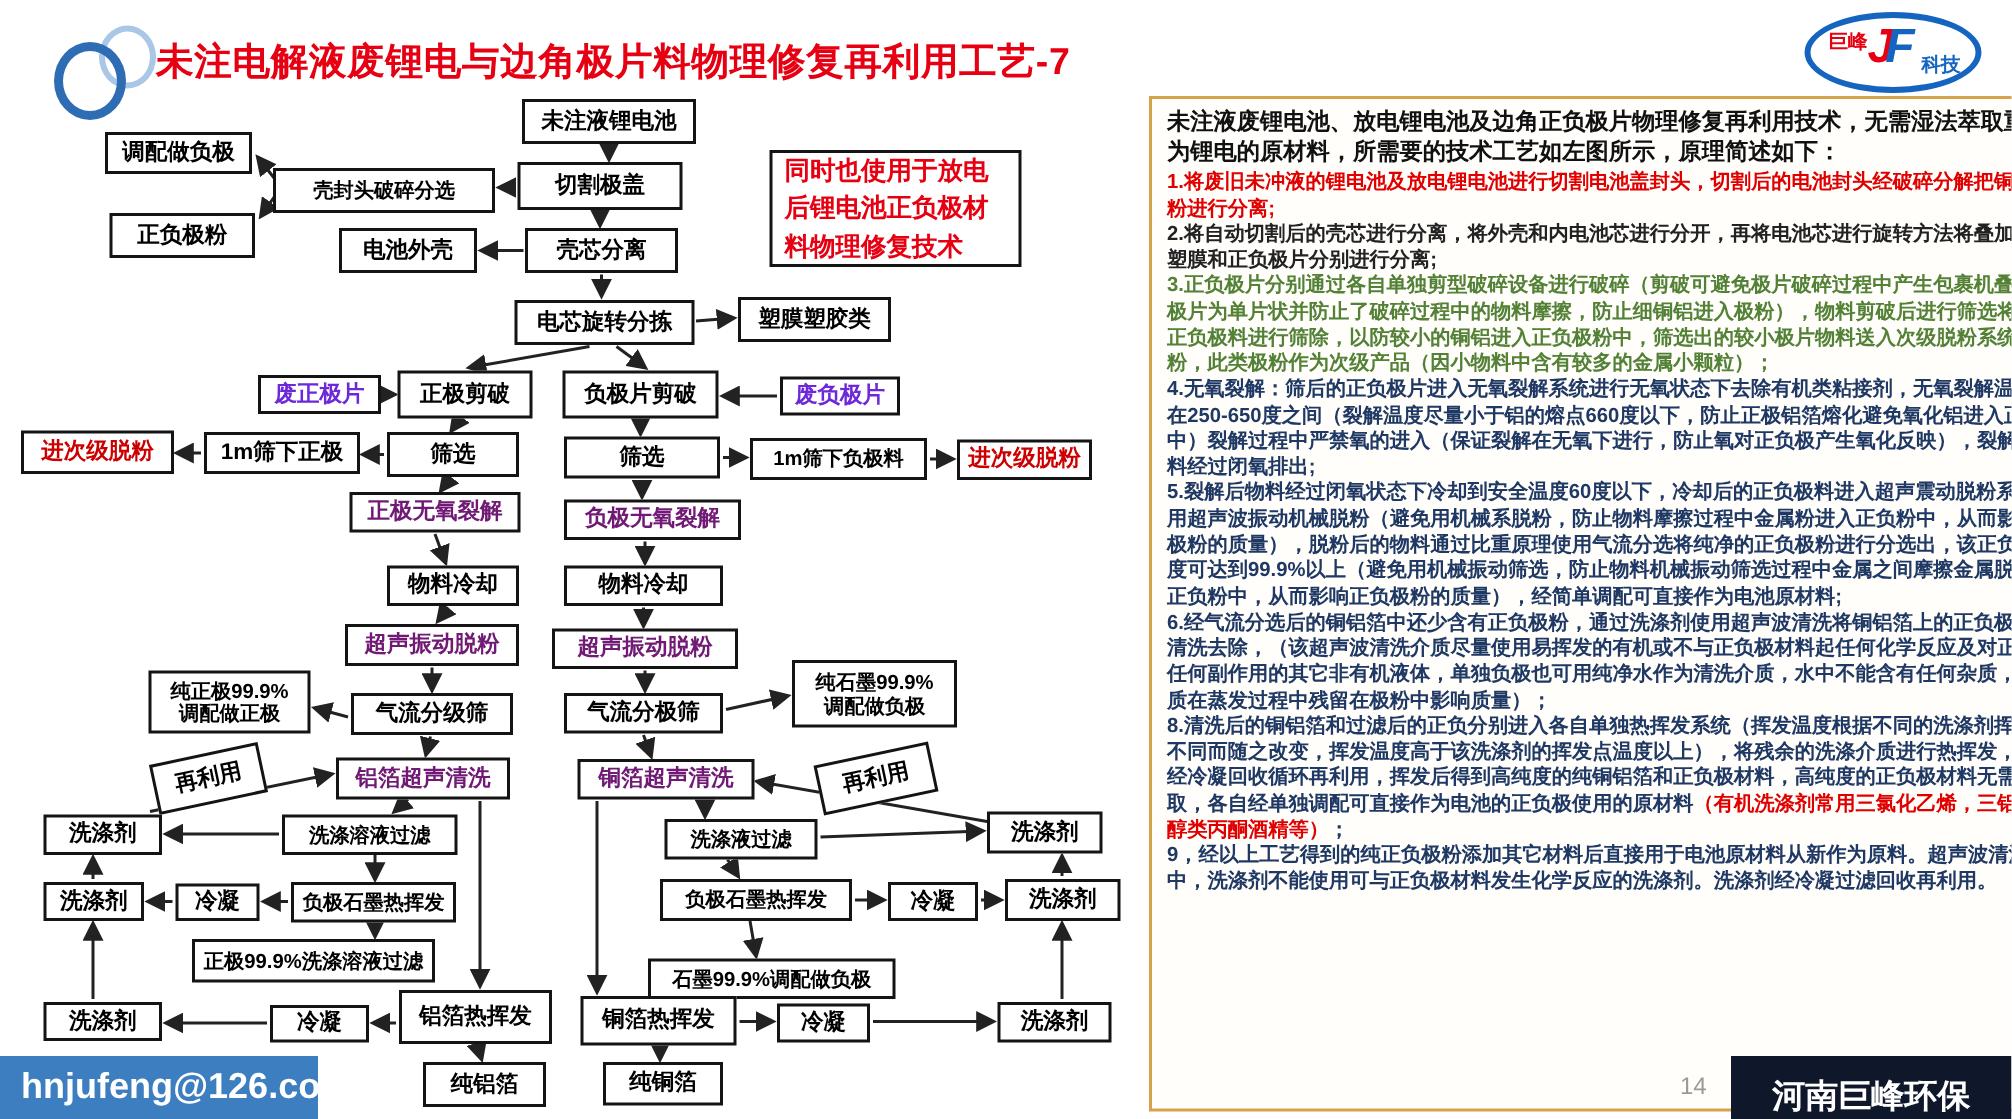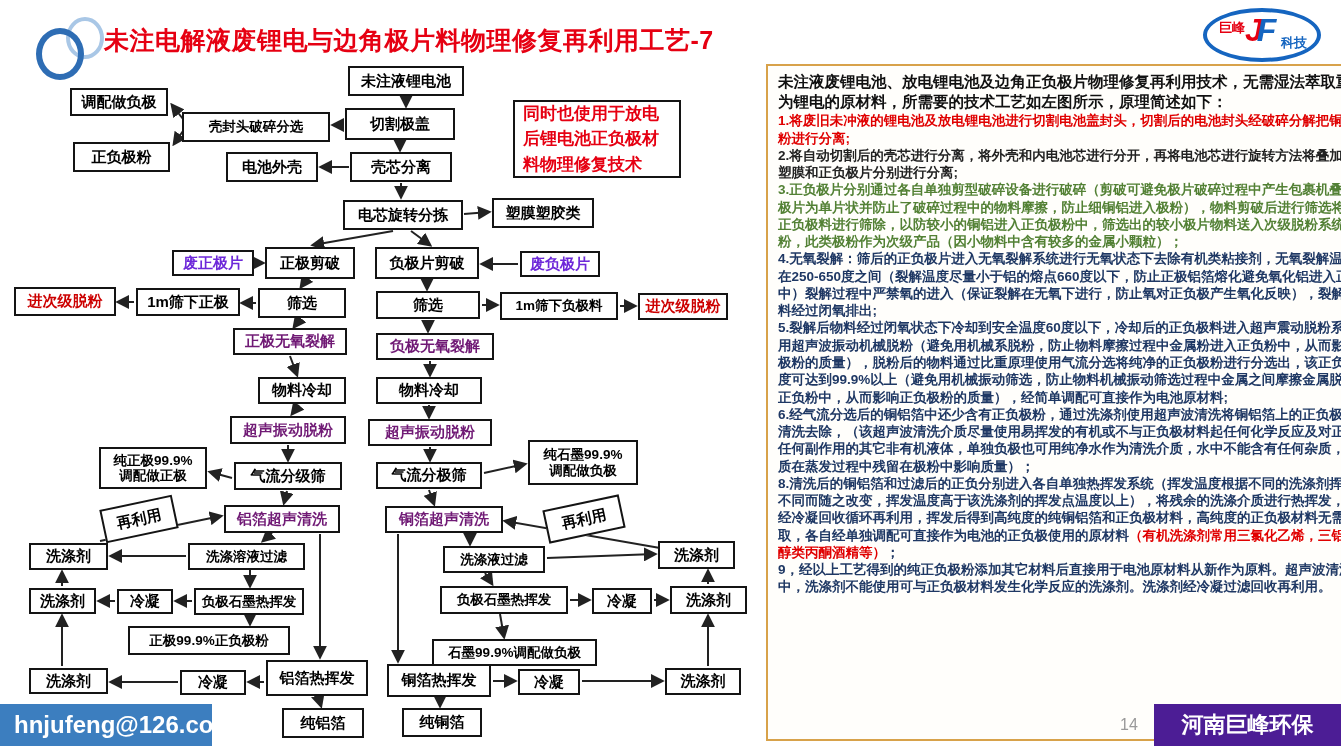--- a/index.html
+++ b/index.html
@@ -55,22 +55,22 @@
   .panel .blue{color:#1f3864;}
   .panel .redtext{color:#e00000;}
   
   .email-banner{
     position:absolute;left:0;top:704px;width:212px;height:42px;background:#3c7ebf;
     color:#fff;font-size:24px;font-weight:bold;display:flex;align-items:center;
     padding-left:14px;box-sizing:border-box;
   }
   .page-num{position:absolute;left:1120px;top:716px;color:#9a9a9a;font-size:16px;}
   .company-banner{
-    position:absolute;left:1154px;top:704px;width:187px;height:42px;background:#4c1d95;
-    color:#fff;font-size:22px;font-weight:bold;display:flex;align-items:center;justify-content:center;
+    position:absolute;left:1154px;top:704px;width:187px;height:42px;background:#0f172a;
+    color:#fff;font-size:22px;font-weight:bold;display:flex;align-items:flex-end;justify-content:center;
   }
 </style>
 </head>
 <body>
 
 <span class="ring ring2"></span>
 <span class="ring ring1"></span>
 <div class="slide-title">未注电解液废锂电与边角极片料物理修复再利用工艺-7</div>
 
 <div class="logo">
@@ -194,21 +194,21 @@
 <div class="node sm" style="left:443px;top:546px;width:102px;height:27px">洗涤液过滤</div>
 <div class="node" style="left:658px;top:541px;width:77px;height:28px">洗涤剂</div>
 
 <div class="node" style="left:29px;top:588px;width:67px;height:26px">洗涤剂</div>
 <div class="node" style="left:117px;top:589px;width:56px;height:25px">冷凝</div>
 <div class="node sm" style="left:194px;top:588px;width:110px;height:27px">负极石墨热挥发</div>
 <div class="node sm" style="left:440px;top:586px;width:128px;height:28px">负极石墨热挥发</div>
 <div class="node" style="left:592px;top:588px;width:60px;height:26px">冷凝</div>
 <div class="node" style="left:670px;top:586px;width:77px;height:28px">洗涤剂</div>
 
-<div class="node sm" style="left:128px;top:626px;width:162px;height:29px">正极99.9%正负极粉</div>
+<div class="node sm" style="left:128px;top:626px;width:162px;height:29px">正极99.9%洗涤溶液过滤</div>
 <div class="node sm" style="left:432px;top:639px;width:165px;height:27px">石墨99.9%调配做负极</div>
 
 <div class="node" style="left:29px;top:668px;width:79px;height:26px">洗涤剂</div>
 <div class="node" style="left:180px;top:670px;width:66px;height:25px">冷凝</div>
 <div class="node" style="left:266px;top:660px;width:102px;height:36px">铝箔热挥发</div>
 <div class="node" style="left:387px;top:664px;width:104px;height:33px">铜箔热挥发</div>
 <div class="node" style="left:518px;top:669px;width:62px;height:26px">冷凝</div>
 <div class="node" style="left:665px;top:668px;width:76px;height:27px">洗涤剂</div>
 
 <div class="node" style="left:282px;top:708px;width:82px;height:30px">纯铝箔</div>

